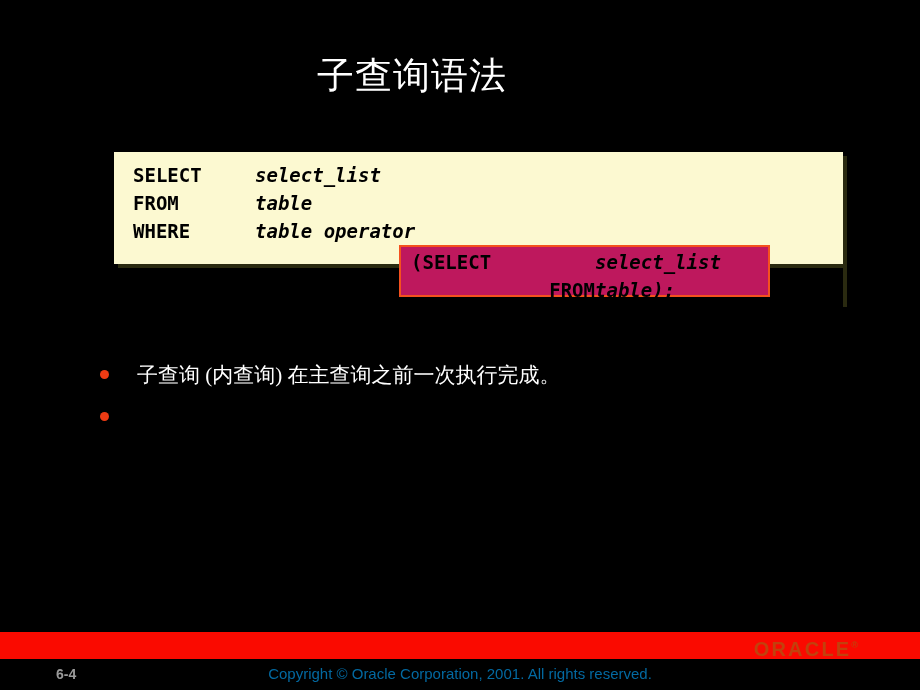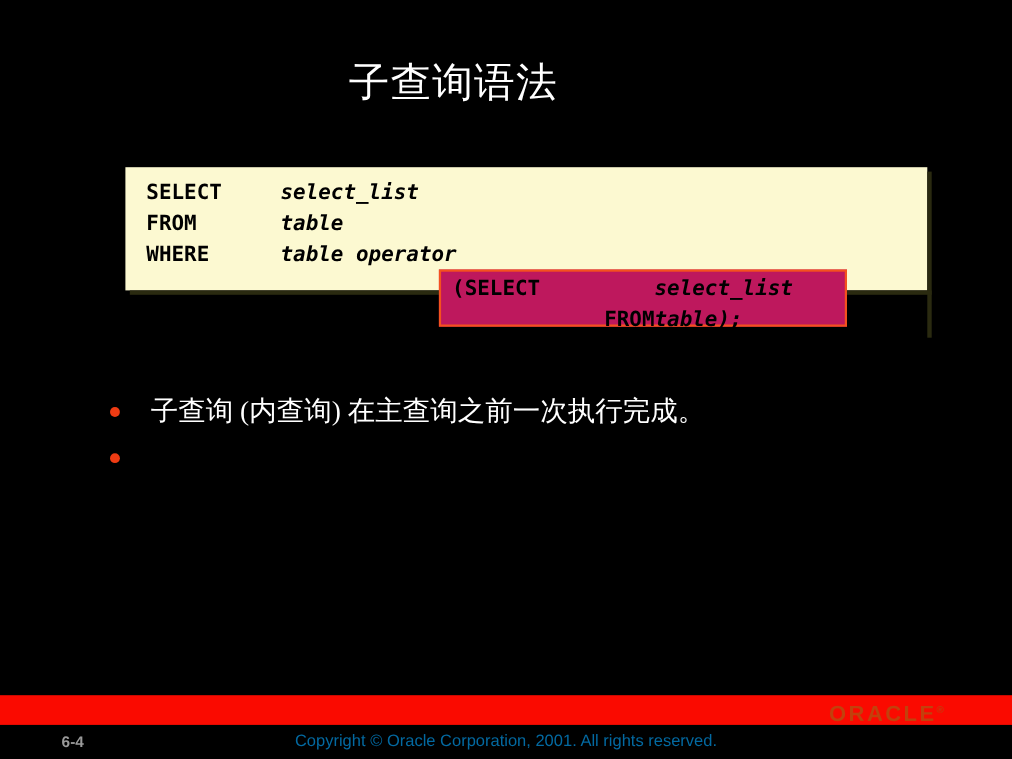--- a/index.html
+++ b/index.html
@@ -135,21 +135,21 @@
     height: 9px;
     border-radius: 50%;
     background: #EE3B13;
   }
   .bullet-text {
     position: absolute;
     left: 41px;
     top: 0px;
     color: #ffffff;
     font-family: "Liberation Serif", "DejaVu Serif", serif;
-    font-size: 25px;
+    font-size: 21px;
     line-height: 34px;
     white-space: nowrap;
   }
 
   
   .red-bar {
     position: absolute;
     left: 0;
     top: 632px;
     width: 920px;

